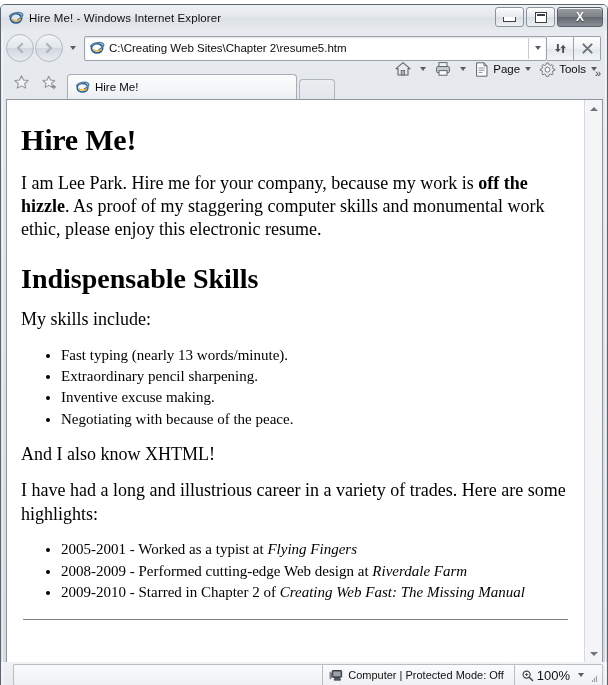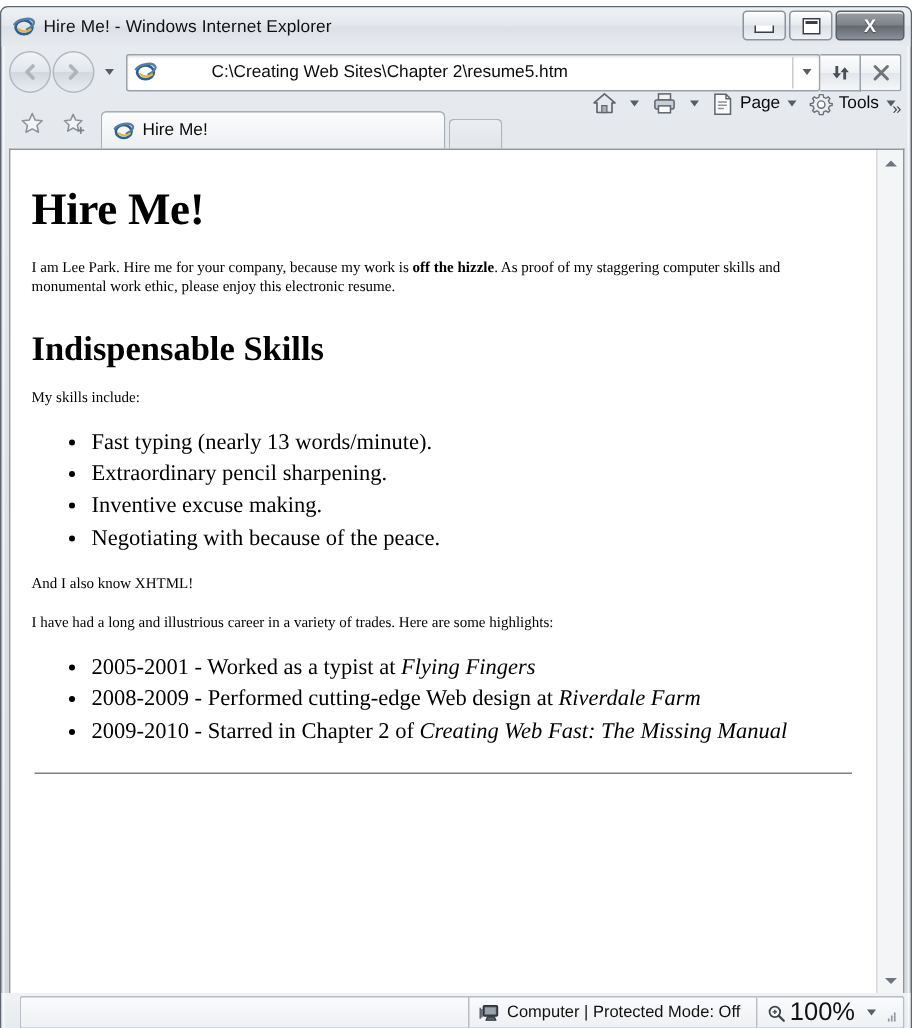--- a/index.html
+++ b/index.html
@@ -155,21 +155,20 @@
     flex: 1 1 auto;
     height: 23px;
     margin-left: 2px;
     background: #ffffff;
     border: 1px solid #9aa2ac;
     border-radius: 2px;
     display: flex;
     align-items: center;
     padding-left: 4px;
     box-shadow: inset 0 1px 2px rgba(0,0,0,0.12);
-    gap: 32px;
   }
   .address-ie-icon { width: 16px; height: 16px; flex: 0 0 16px; margin-right: 4px; }
   .address-text {
     font-size: 11.5px;
     color: #0b0b0b;
     white-space: nowrap;
     overflow: hidden;
     flex: 1 1 auto;
   }
   .addr-caret-btn {
@@ -306,27 +305,27 @@
     box-sizing: border-box;
   }
   .doc h1 {
     font-size: 30px;
     font-weight: bold;
     margin: 14px 0 16px 0;
     line-height: 1.05;
     letter-spacing: -0.2px;
   }
   .doc h2 {
-    font-size: 23px;
+    font-size: 28px;
     font-weight: bold;
     margin: 22px 0 14px 0;
     line-height: 1.1;
   }
   .doc p {
-    font-size: 10px;
+    font-size: 18px;
     margin: 13px 0;
     line-height: 1.3;
   }
   .doc ul {
     margin: 13px 0;
     padding-left: 40px;
     font-size: 15px;
   }
   .doc li {
     line-height: 1.42;
@@ -412,21 +411,21 @@
     height: 20px;
     border: 1px solid #b9bec5;
     border-left: none;
     border-radius: 0 2px 2px 0;
     background: linear-gradient(to bottom, #fafbfc 0%, #eef0f3 100%);
     display: flex;
     align-items: center;
     padding: 0 4px 0 6px;
   }
   .zoom-text {
-    font-size: 17px;
+    font-size: 13px;
     color: #111111;
     margin: 0 8px 0 3px;
     white-space: nowrap;
   }
   .grip {
     width: 12px;
     height: 12px;
     margin-left: 2px;
     position: relative;
   }

